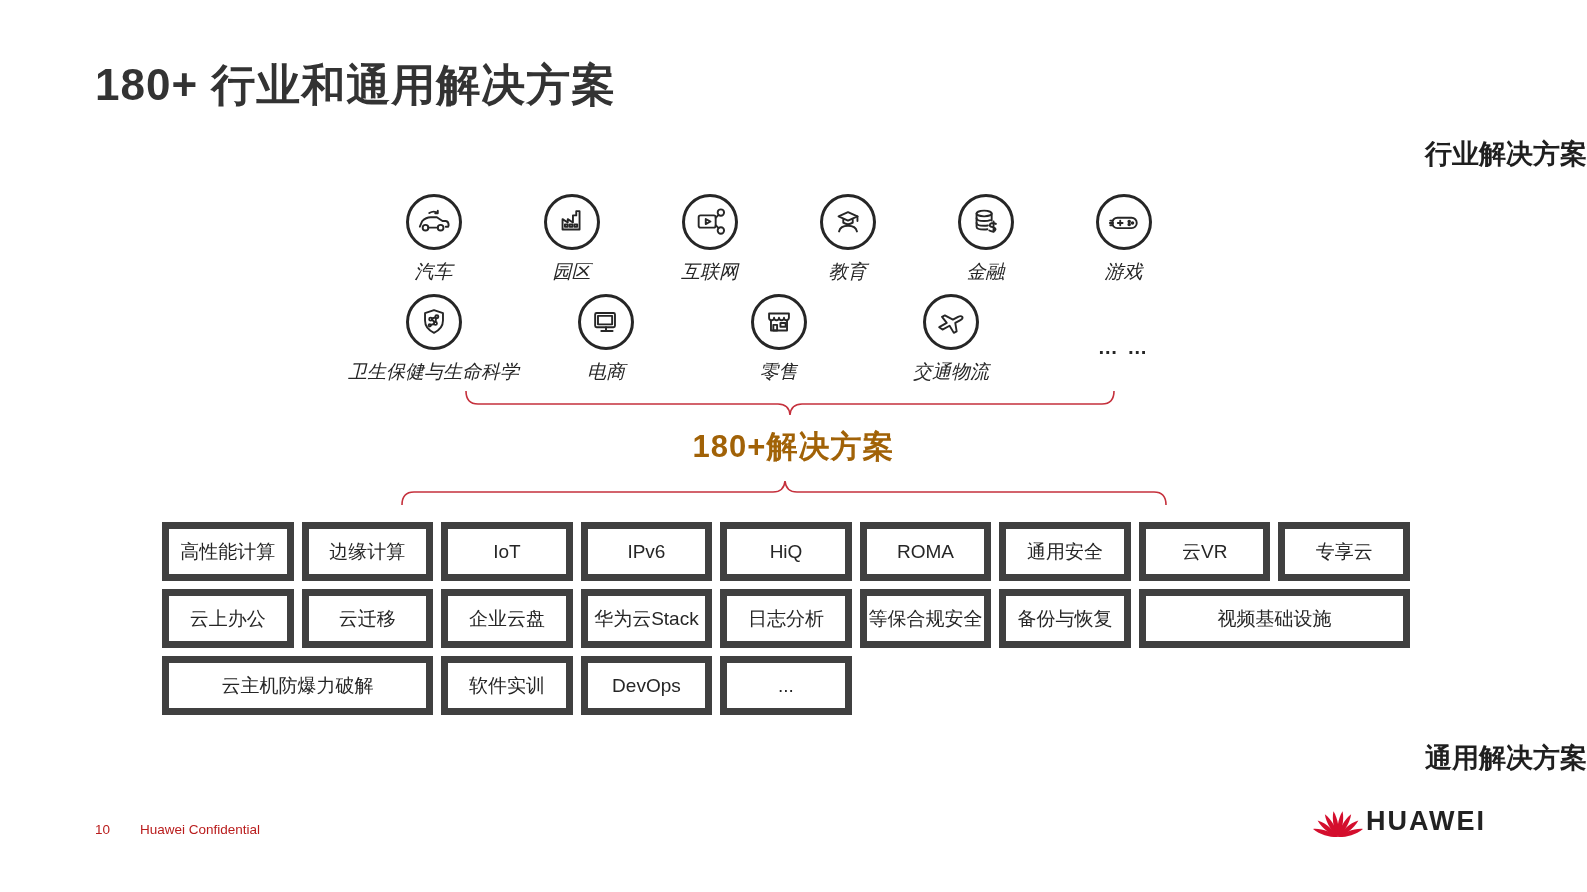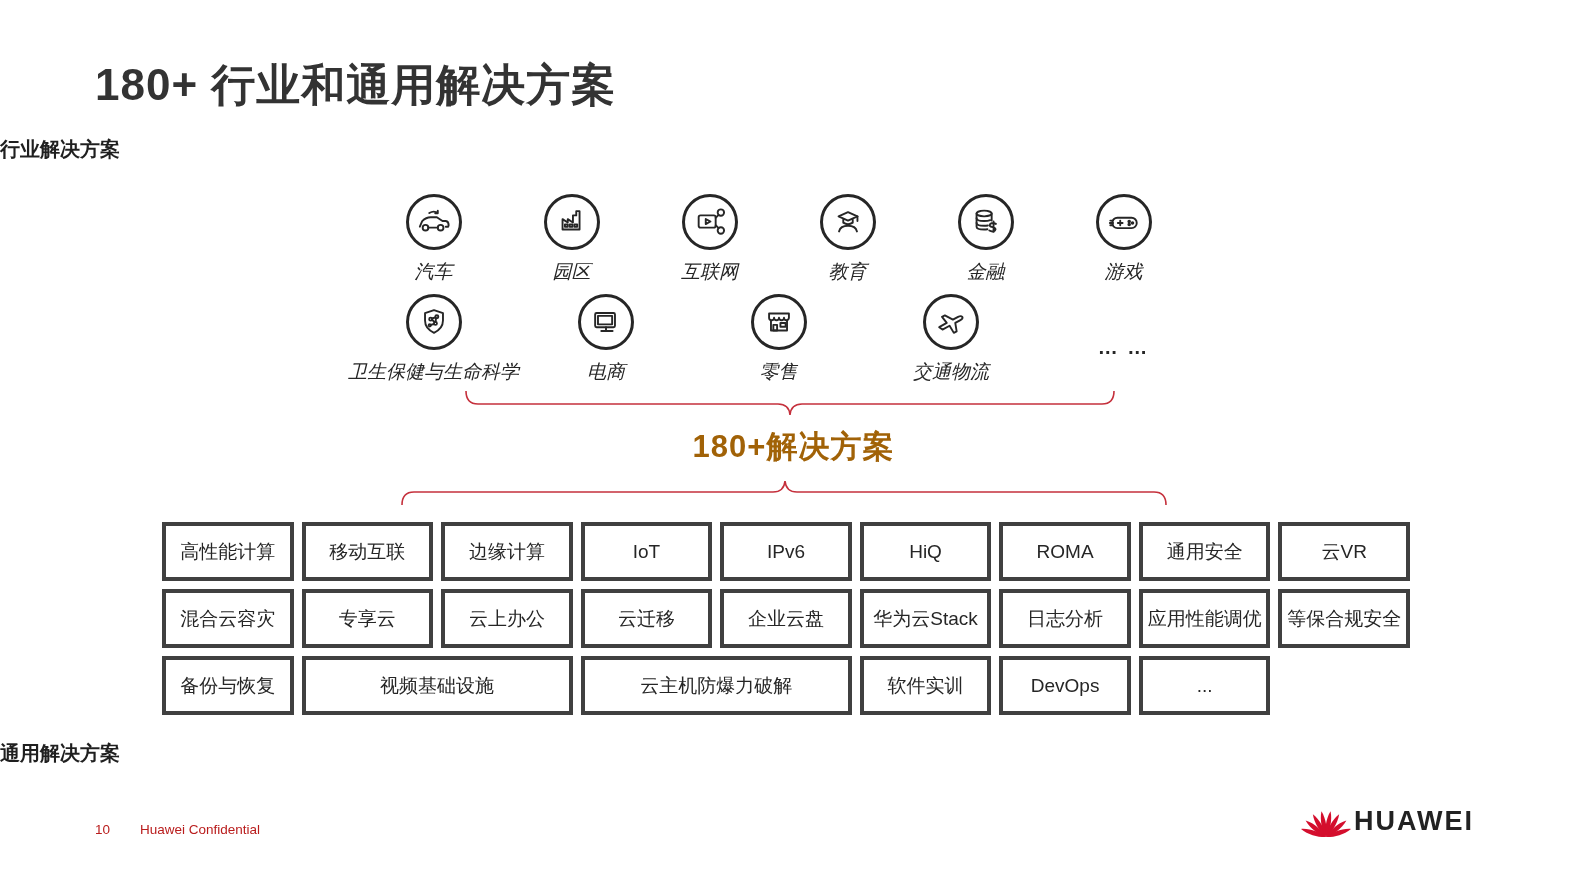--- a/index.html
+++ b/index.html
@@ -1,45 +1,45 @@
 <!DOCTYPE html>
 <html><head>
 <meta charset="utf-8">
 <style>
   html,body{margin:0;padding:0;background:#fff;}
   body{font-family:"Liberation Sans","DejaVu Sans",sans-serif;color:#262626;}
   .canvas{position:relative;width:1587px;height:892px;background:#ffffff;overflow:hidden;}
 
   .page-title{position:absolute;left:95px;top:56px;font-size:44px;font-weight:600;color:#333;letter-spacing:1px;}
 
-  .section-heading{position:absolute;left:0;right:0;text-align:left;font-size:20px;font-weight:700;color:#1f1f1f;}
+  .section-heading{position:absolute;left:0;right:0;text-align:right;font-size:27px;font-weight:700;color:#1f1f1f;}
   .heading-industry{top:136px;}
   .heading-general{top:740px;}
 
   .icon-row{position:absolute;left:365px;width:827px;display:flex;justify-content:space-between;}
   .row1{top:194px;}
   .row2{top:294px;}
   .ind-item{width:137px;display:flex;flex-direction:column;align-items:center;}
   .icon-circle{width:56px;height:56px;border:3.5px solid #262626;border-radius:50%;box-sizing:border-box;display:flex;align-items:center;justify-content:center;background:#fff;}
   .icon-circle svg{stroke:#262626;fill:none;stroke-width:2;stroke-linecap:round;stroke-linejoin:round;}
   .ind-label{margin-top:9px;font-size:19px;color:#262626;white-space:nowrap;font-style:italic;}
   .ellipsis-text{margin-top:42px;font-size:20px;font-weight:700;letter-spacing:2px;color:#262626;white-space:nowrap;}
 
   .brace{position:absolute;}
   .brace svg{display:block;}
   .brace path{stroke:#C5303C;stroke-width:1.6;fill:none;}
 
   .mid-label{position:absolute;left:0;right:0;top:426px;text-align:center;font-size:31px;font-weight:700;color:#a16207;letter-spacing:1px;}
 
   .sol-grid{position:absolute;left:162px;top:522px;width:1248px;display:grid;grid-template-columns:repeat(9,1fr);gap:8px;grid-auto-rows:59px;}
-  .cell{border:4px solid #404040;display:flex;align-items:center;justify-content:center;font-size:19px;color:#262626;background:#fff;white-space:nowrap;box-sizing:border-box;}
+  .cell{border:7px solid #404040;display:flex;align-items:center;justify-content:center;font-size:19px;color:#262626;background:#fff;white-space:nowrap;box-sizing:border-box;}
   .span2{grid-column:span 2;}
 
   .footer-left{position:absolute;left:95px;top:822px;display:flex;gap:30px;font-size:13.5px;color:#b91c1c;}
-  .logo{position:absolute;right:113px;top:800px;display:flex;align-items:center;gap:0;}
+  .logo{position:absolute;right:101px;top:800px;display:flex;align-items:center;gap:0;}
   .logo-text{font-size:27px;font-weight:700;color:#222;letter-spacing:2px;}
 </style>
 </head>
 <body>
 
 <div class="canvas">
 
   <div class="page-title">180+ 行业和通用解决方案</div>
 
   <div class="section-heading heading-industry">行业解决方案</div>
@@ -175,37 +175,34 @@
   <div class="mid-label">180+解决方案</div>
 
   <div class="brace" style="left:398px;top:479px;">
     <svg width="772" height="28" viewBox="0 0 772 28">
       <path d="M4 26 Q4 13 16 13 L375 13 Q386 13 387 2 Q388 13 399 13 L756 13 Q768 13 768 26"></path>
     </svg>
   </div>
 
   <div class="sol-grid">
     <div class="cell">高性能计算</div>
-    <div class="cell">移动互联</div>
     <div class="cell">边缘计算</div>
     <div class="cell">IoT</div>
     <div class="cell">IPv6</div>
     <div class="cell">HiQ</div>
     <div class="cell">ROMA</div>
     <div class="cell">通用安全</div>
     <div class="cell">云VR</div>
 
-    <div class="cell">混合云容灾</div>
     <div class="cell">专享云</div>
     <div class="cell">云上办公</div>
     <div class="cell">云迁移</div>
     <div class="cell">企业云盘</div>
     <div class="cell">华为云Stack</div>
     <div class="cell">日志分析</div>
-    <div class="cell">应用性能调优</div>
 
     <div class="cell">等保合规安全</div>
     <div class="cell">备份与恢复</div>
     <div class="cell span2">视频基础设施</div>
     <div class="cell span2">云主机防爆力破解</div>
     <div class="cell">软件实训</div>
     <div class="cell">DevOps</div>
     <div class="cell">...</div>
   </div>
 

